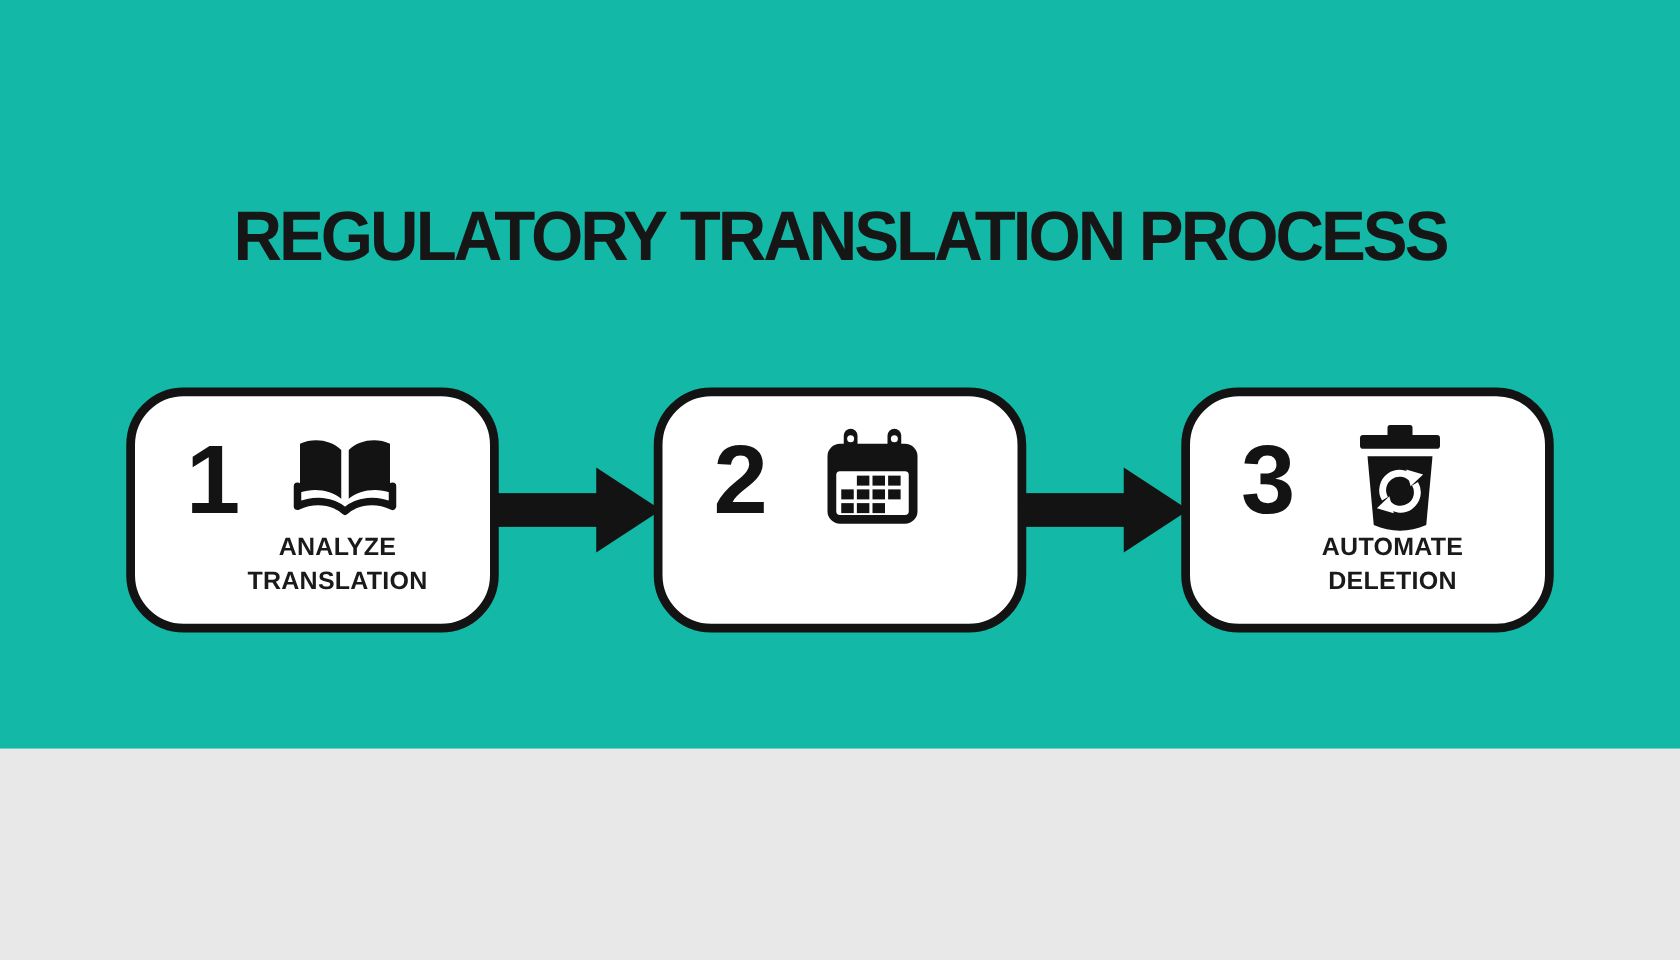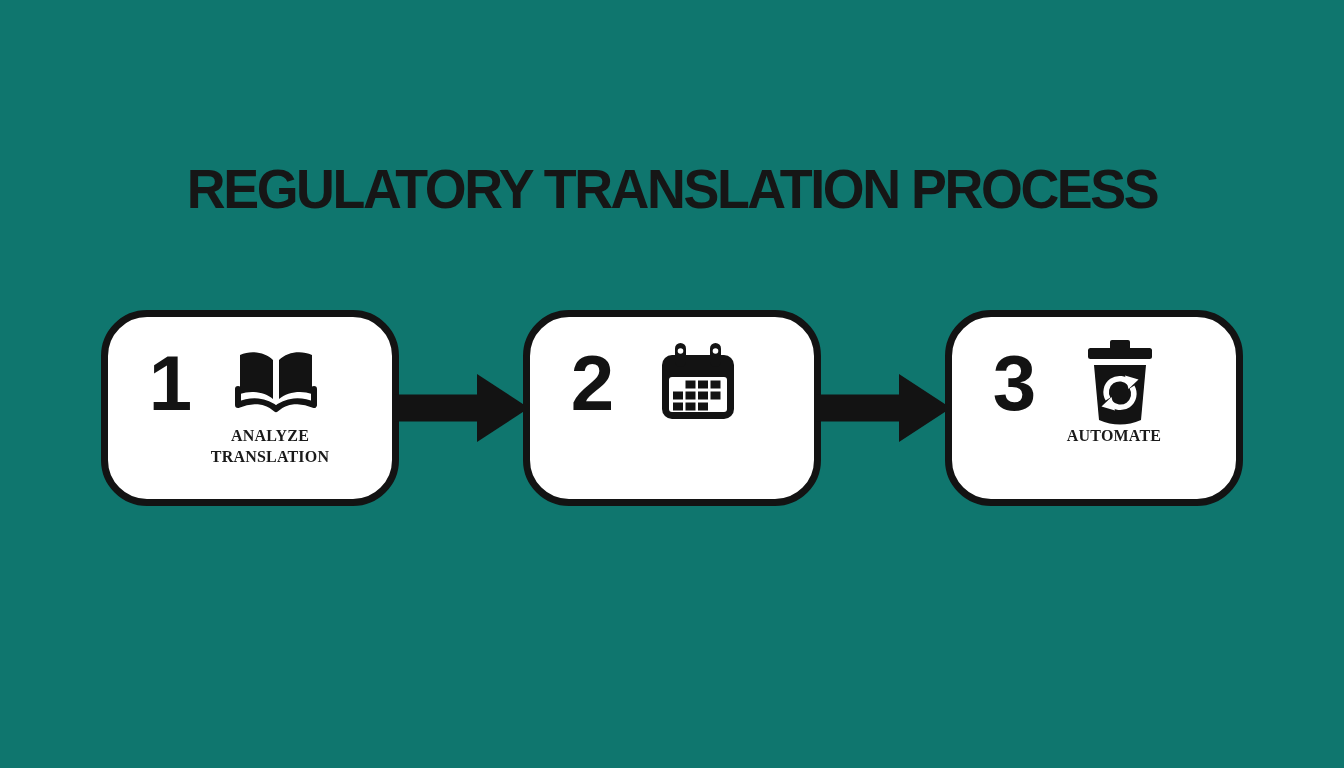--- a/index.html
+++ b/index.html
@@ -3,22 +3,22 @@
 <meta charset="utf-8">
 <style>
   html, body {
     margin: 0;
     padding: 0;
     background: #e8e8e8;
   }
   .canvas {
     position: relative;
     width: 1344px;
-    height: 768px;
-    background: #0f766e;
+    height: 599px;
+    background: #14b8a6;
     overflow: hidden;
     font-family: "Liberation Sans", sans-serif;
     color: #131313;
   }
   .title {
     position: absolute;
     top: 156px;
     left: 0;
     right: 0;
     text-align: center;
@@ -72,26 +72,25 @@
     display: flex;
     justify-content: center;
     align-items: center;
   }
   .step-label {
     position: absolute;
     top: 108px;
     left: 42px;
     right: 2px;
     text-align: center;
-    font-size: 16px;
+    font-size: 20px;
     font-weight: bold;
     line-height: 1.33;
     letter-spacing: 0.2px;
     color: #1a1a1a;
-    font-family: Liberation Serif, serif;
   }
   .step-label span { display: block; white-space: nowrap; }
   .arrow {
     flex: none;
     position: relative;
     width: 124px;
     height: 196px;
   }
   .arrow-shaft {
     position: absolute;
@@ -190,17 +189,18 @@
             <path class="ink" d="M13 27 L65 27 L60 82 C46 88 32 88 18 82 Z"></path>
             <path d="M27 61 A13.5 13.5 0 0 1 49 45.5" fill="none" stroke="#ffffff" stroke-width="5.5"></path>
             <path class="paper" d="M44 37.5 L57.5 41.5 L47.5 51 Z"></path>
             <path d="M51 49 A13.5 13.5 0 0 1 29 64.5" fill="none" stroke="#ffffff" stroke-width="5.5"></path>
             <path class="paper" d="M34 72.5 L20.5 68.5 L30.5 59 Z"></path>
           </svg>
         </div>
       </div>
       <div class="step-label">
         <span>AUTOMATE</span>
+        <span>DELETION</span>
       </div>
     </div>
 
   </div>
 </div>
 
 </body></html>

